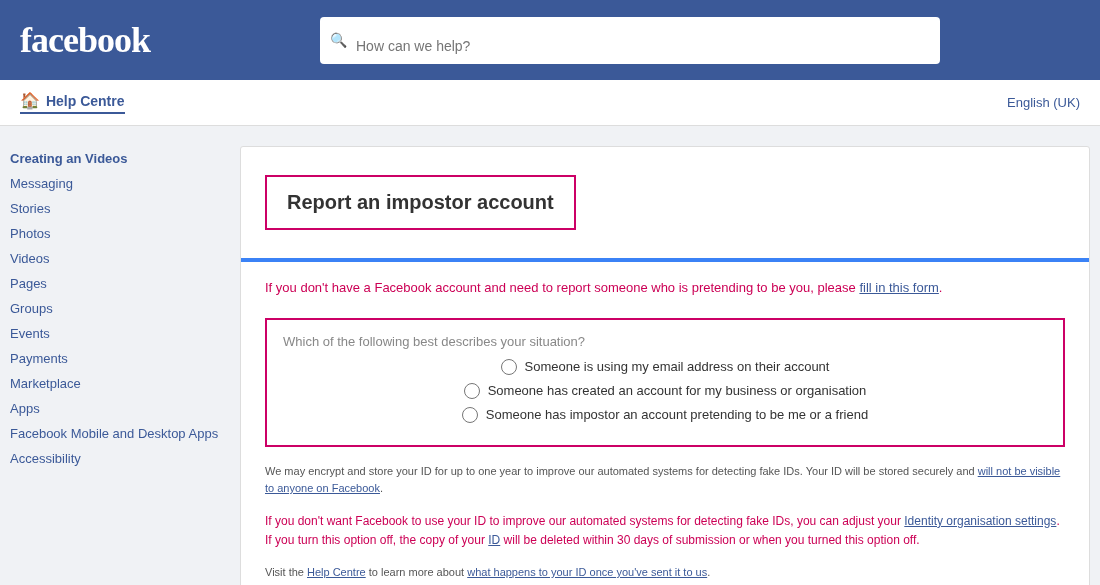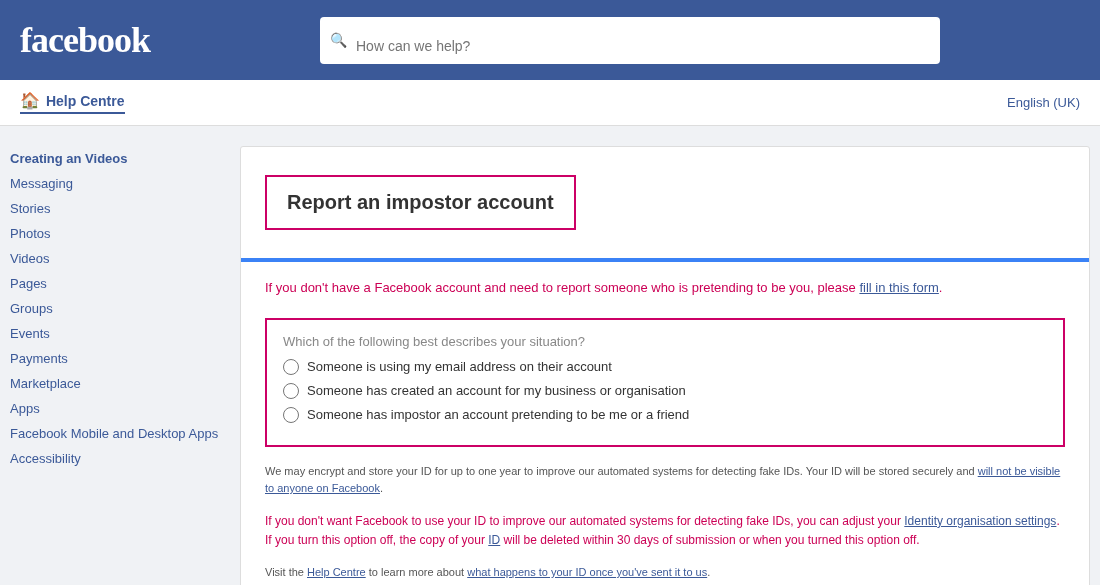--- a/index.html
+++ b/index.html
@@ -160,20 +160,21 @@
       margin-bottom: 10px;
     }
     .radio-option {
       display: flex;
       align-items: center;
       gap: 8px;
       margin-bottom: 8px;
       font-size: 13px;
       color: #333;
       cursor: pointer;
+      justify-content: center;
     }
     .radio-option input[type="radio"] {
       width: 16px;
       height: 16px;
       cursor: pointer;
       flex-shrink: 0;
     }
 
     
     .info-text {

